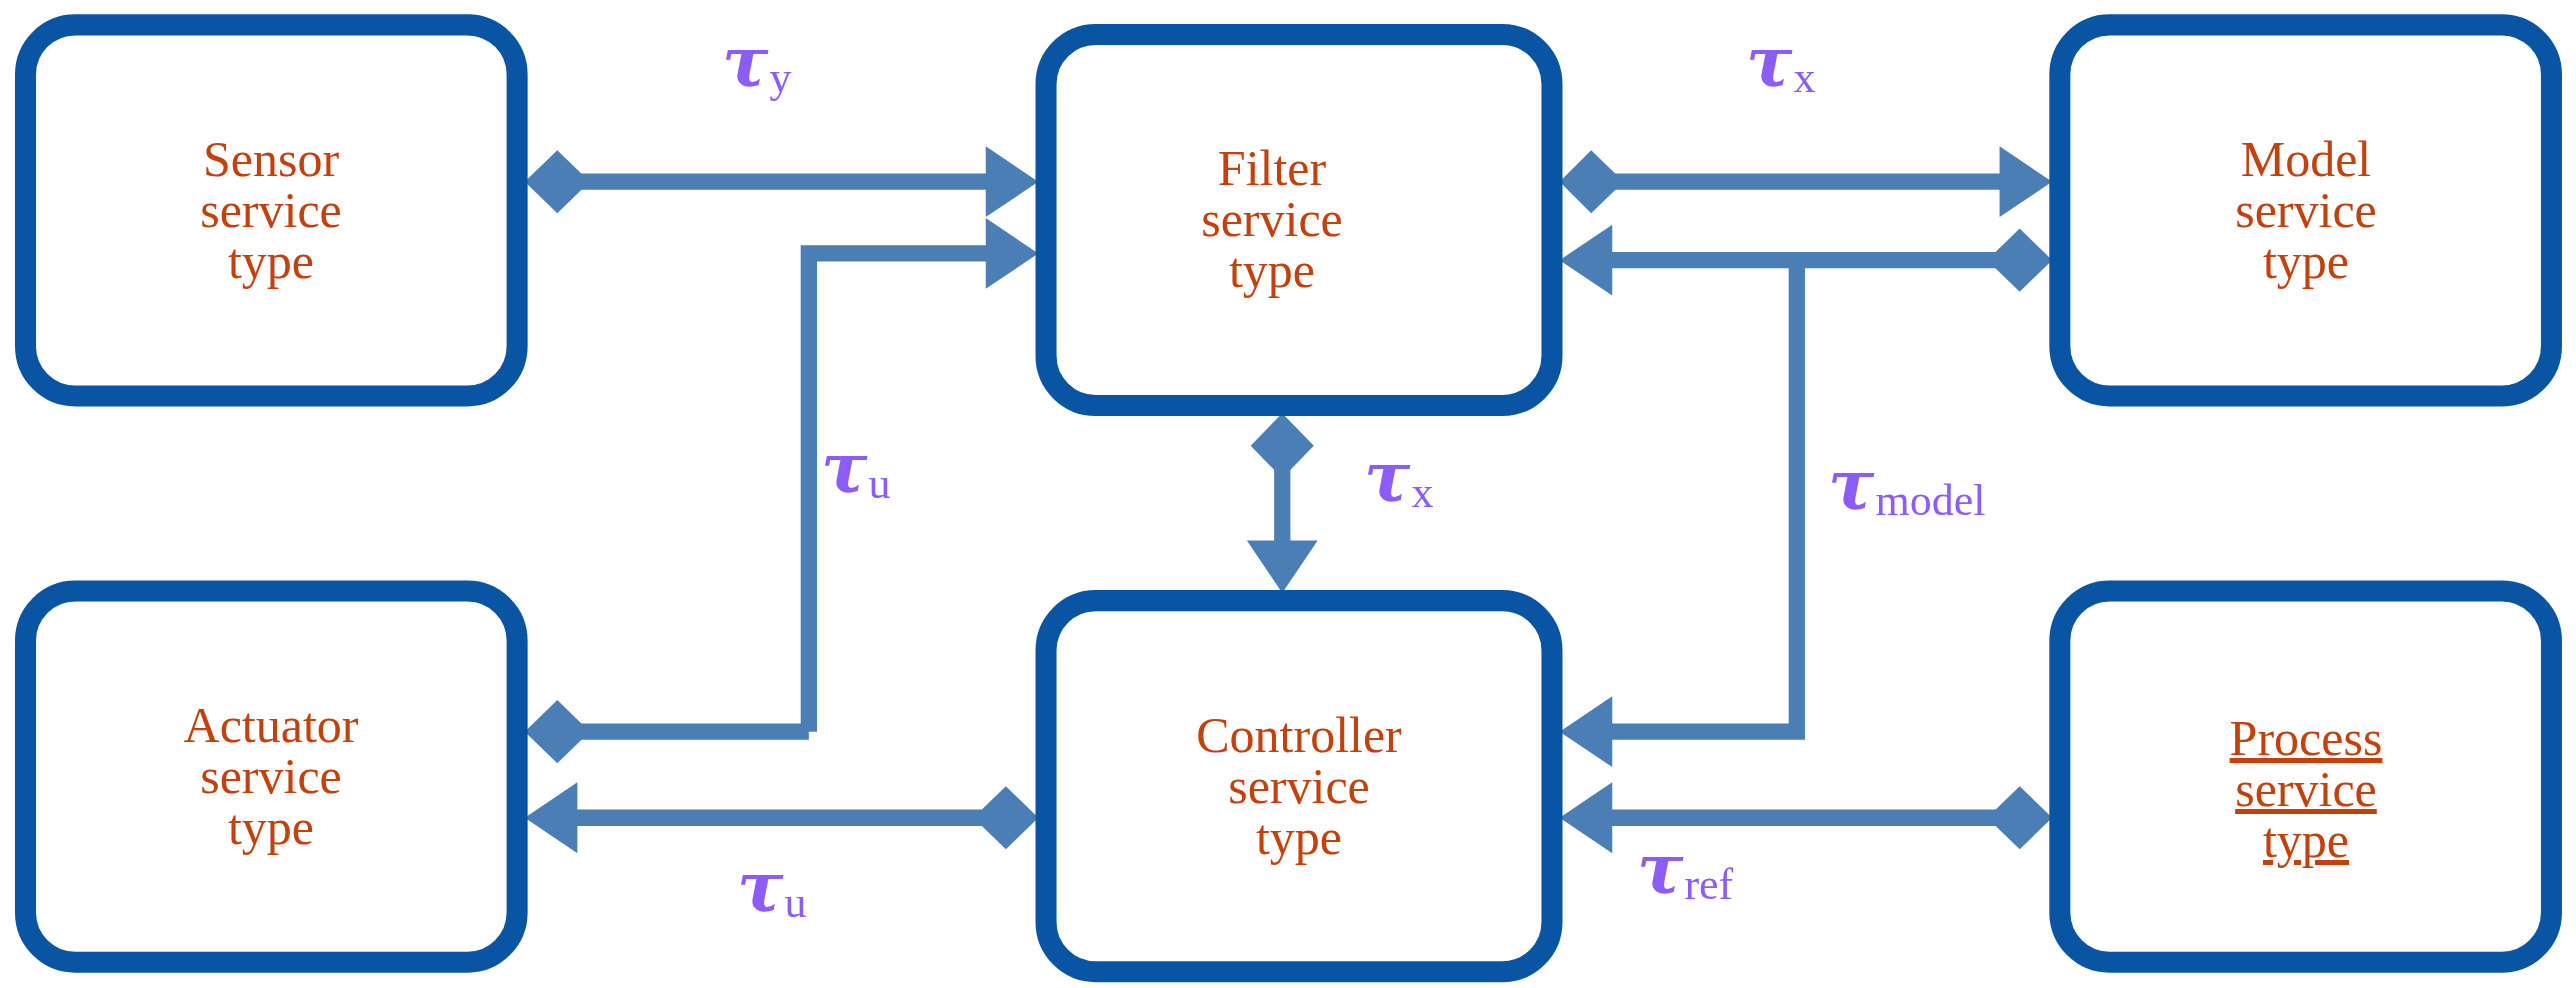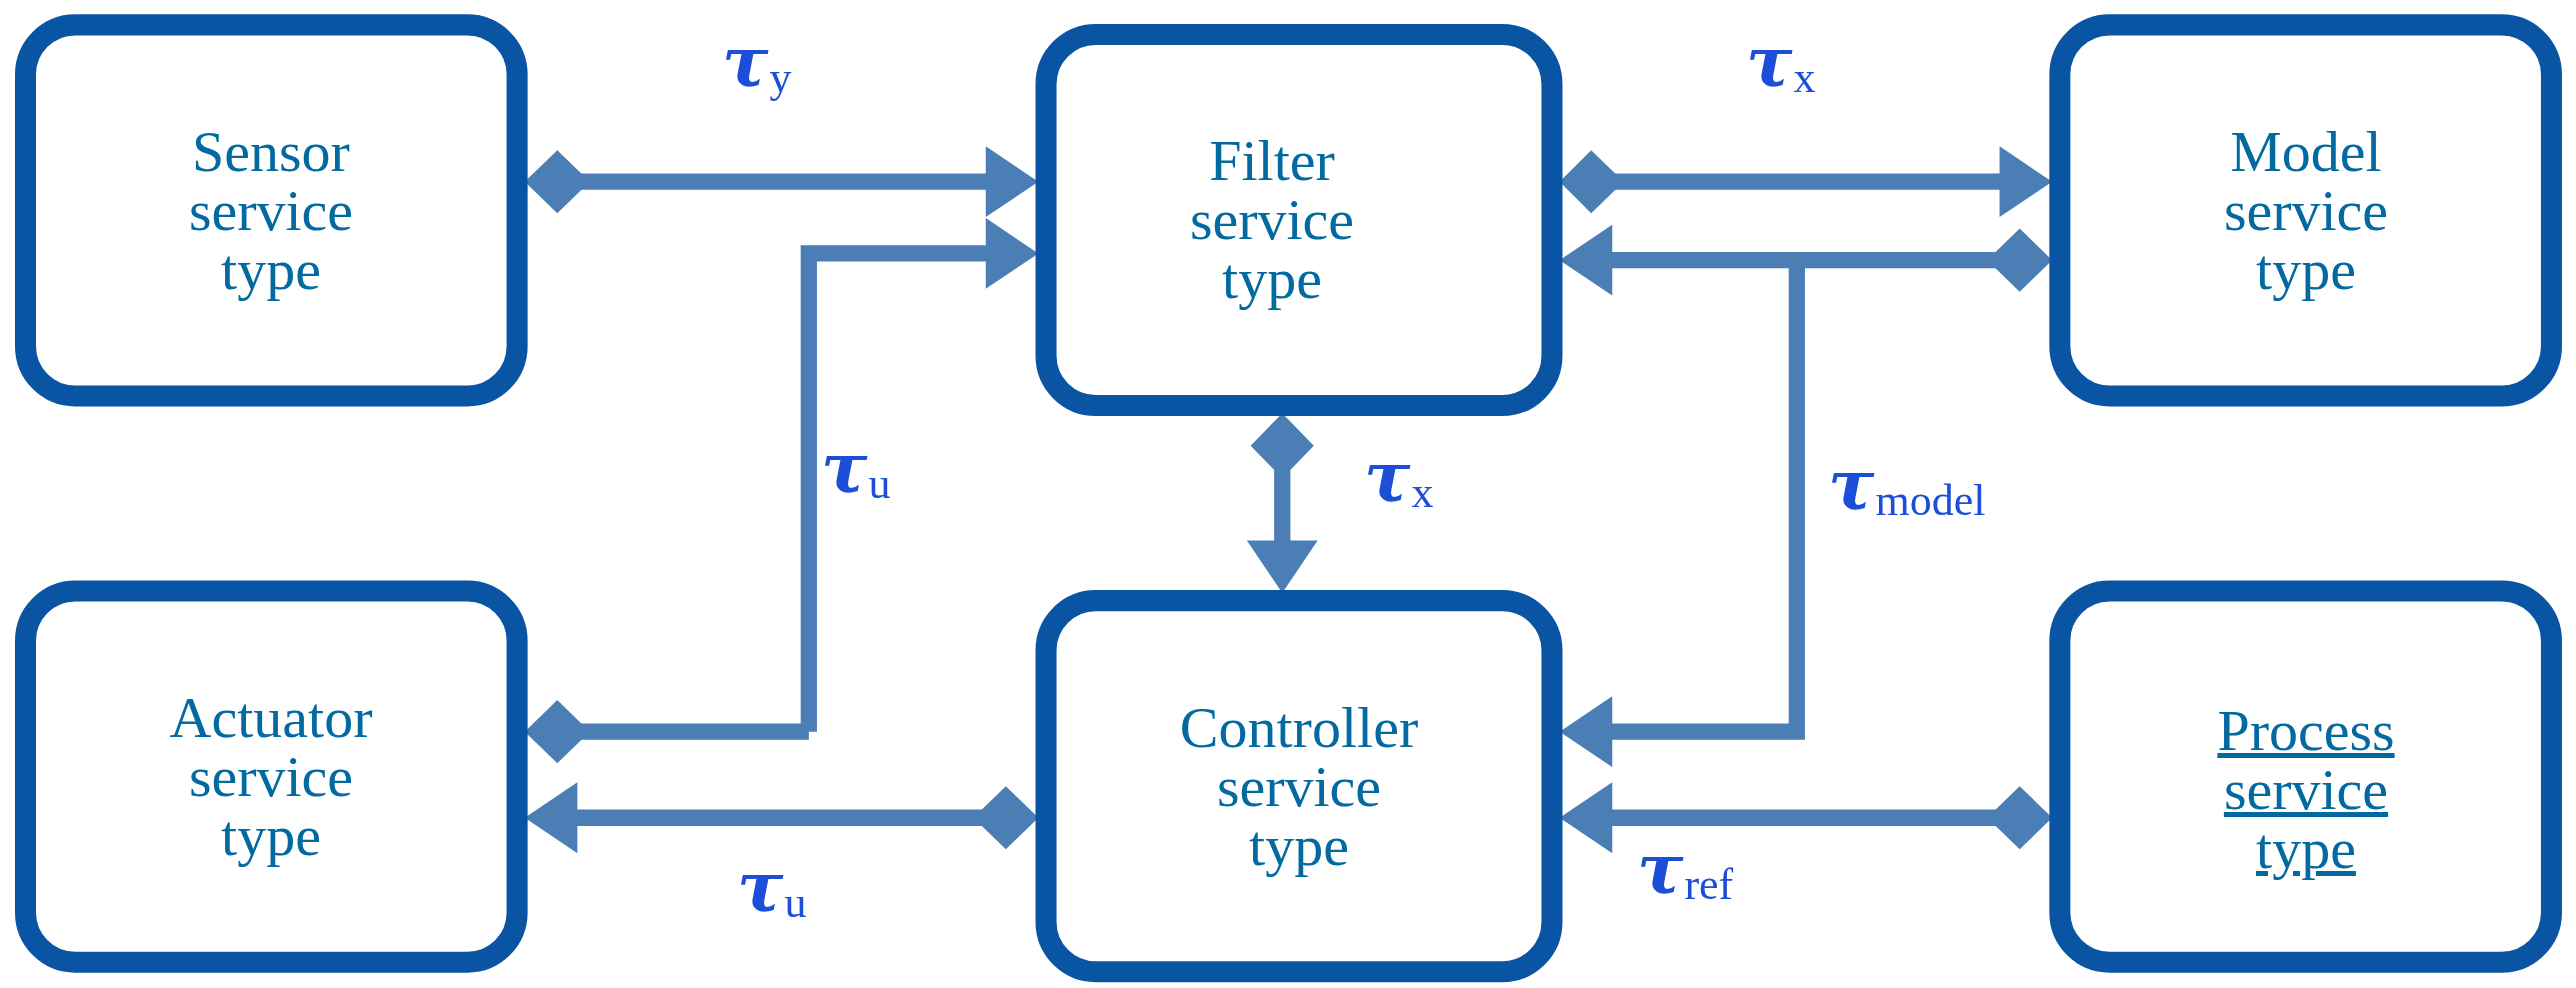--- a/index.html
+++ b/index.html
@@ -5,31 +5,31 @@
   html,body{margin:0;padding:0;background:#ffffff;}
   body{width:2576px;height:988px;overflow:hidden;
        font-family:"Liberation Serif","DejaVu Serif",serif;}
   #stage{position:relative;width:2576px;height:988px;background:#fff;}
   svg#canvas{position:absolute;top:0;left:0;width:2576px;height:988px;}
   .node-label{
     position:absolute;
     display:flex;flex-direction:column;
     align-items:center;justify-content:center;
     text-align:center;
-    color:#0369a1;
+    color:#c2410c;
     font-family:"Liberation Serif","DejaVu Serif",serif;
-    font-size:58px;
+    font-size:50px;
     line-height:1.02;
     pointer-events:none;
     white-space:nowrap;
   }
   .node-label span{display:block;}
   .edge-label{
     position:absolute;
-    color:#1d4ed8;
+    color:#8b5cf6;
     font-family:"Liberation Serif","DejaVu Serif",serif;
     font-size:65px;
     line-height:1;
     white-space:nowrap;
   }
   .edge-label .tau{
     font-family:"DejaVu Serif","Liberation Serif",serif;
     font-weight:bold;font-style:italic;
     font-size:69px;
   }

